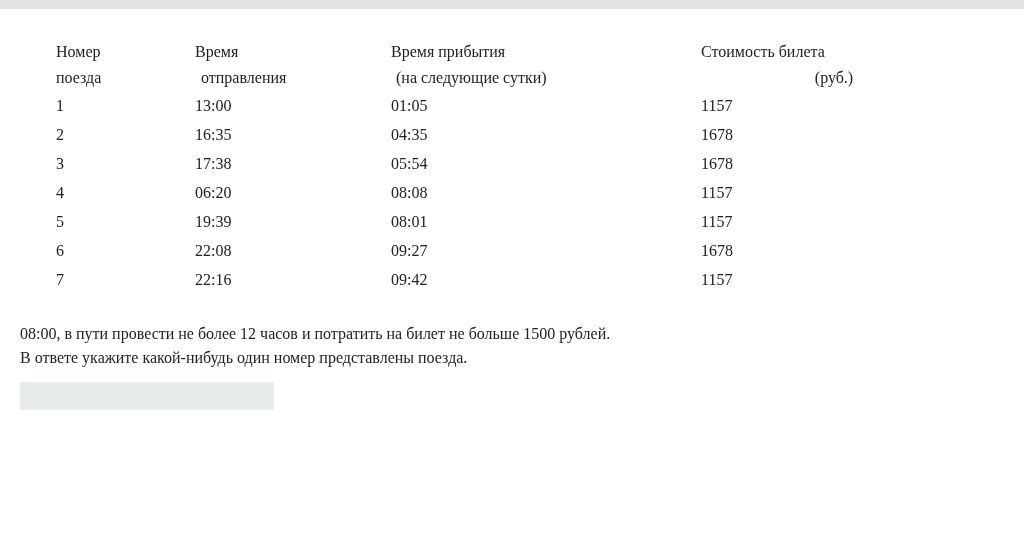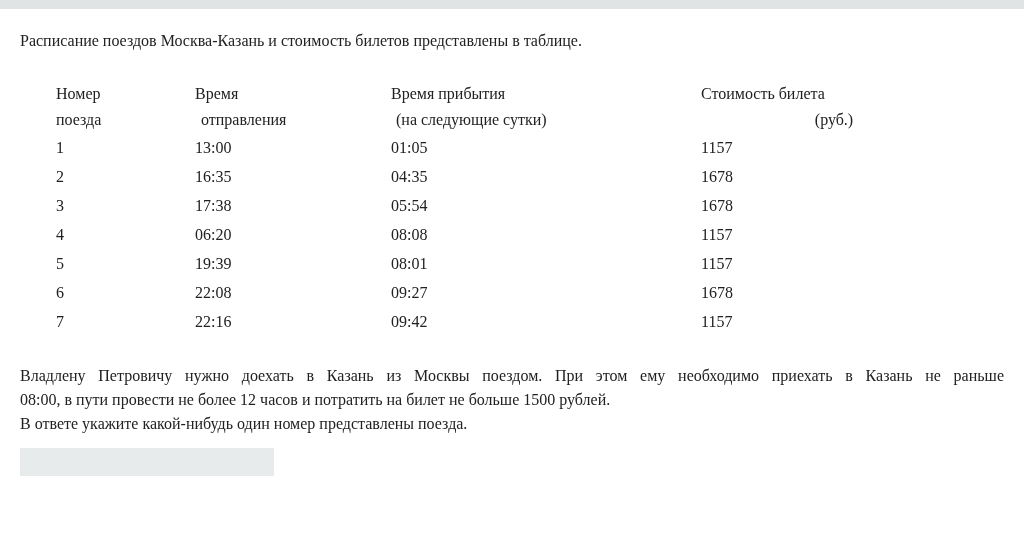--- a/index.html
+++ b/index.html
@@ -81,21 +81,20 @@
   }
 </style>
 </head>
 <body>
 
 <div class="topbar"></div>
 
 <div class="content">
 
 
-  <div class="intro">Расписание поездов Москва-Казань и стоимость билетов представлены в таблице.</div>
 
   <table class="schedule">
     <colgroup>
       <col class="w1">
         <col class="w2">
         <col class="w3">
         <col class="w4">
     </colgroup>
     <thead>
       <tr>
@@ -157,20 +156,19 @@
       <tr>
         <td class="c1">7</td>
         <td class="c2">22:16</td>
         <td class="c3">09:42</td>
         <td class="c4">1157</td>
       </tr>
     </tbody>
   </table>
 
   <div class="task">
-    <div class="line justify-full">Владлену Петровичу нужно доехать в Казань из Москвы поездом. При этом ему необходимо приехать в Казань не раньше</div>
     <div class="line fit">08:00, в пути провести не более 12 часов и потратить на билет не больше 1500 рублей.</div>
     <div class="line fit">В ответе укажите какой-нибудь один номер представлены поезда.</div>
   </div>
 
   <input type="text" class="answer" value="" style="">
 
 </div>
 
 </body></html>

